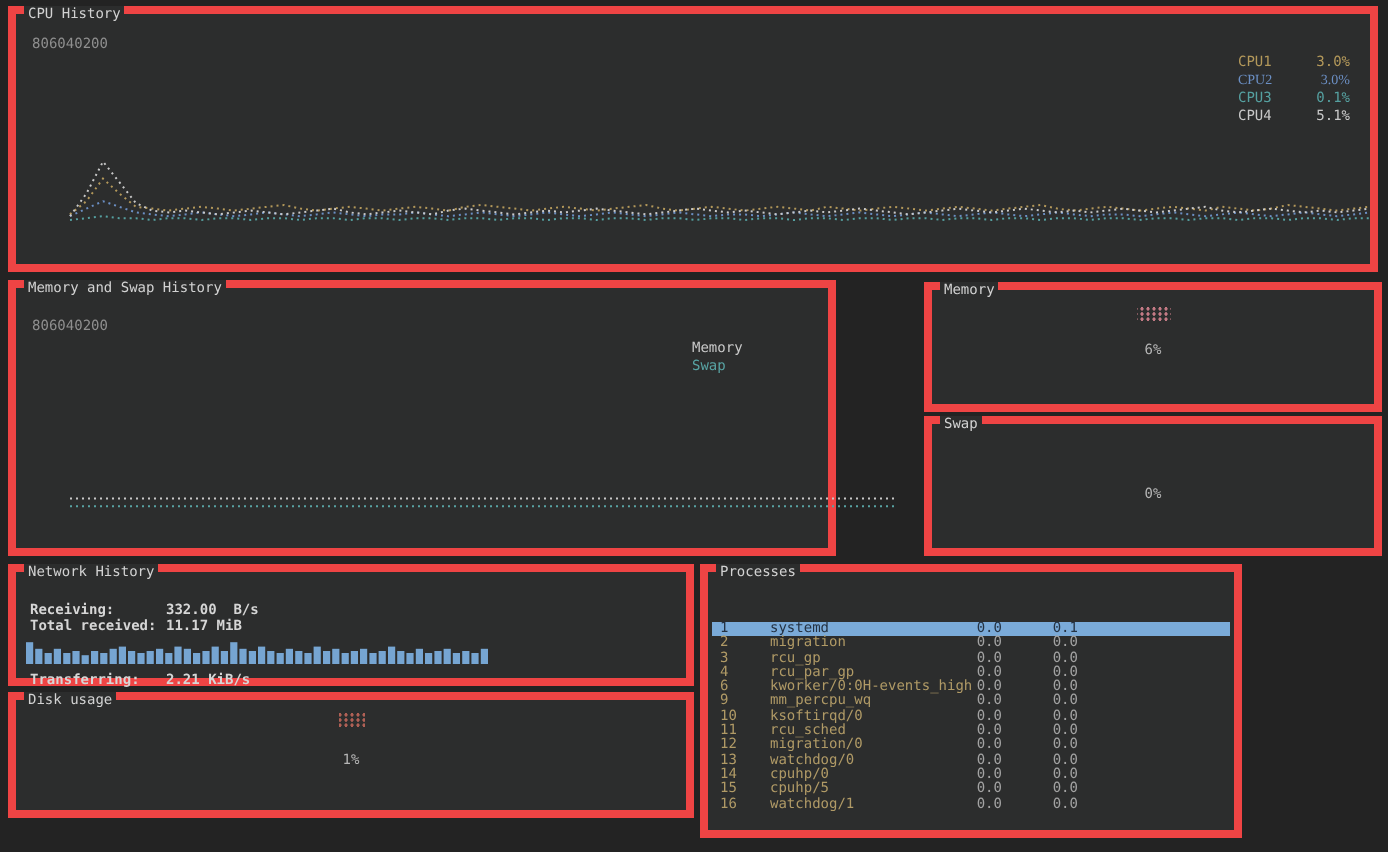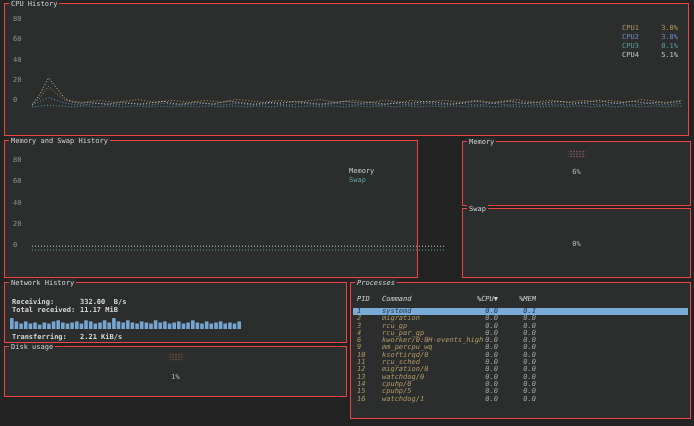--- a/index.html
+++ b/index.html
@@ -1,36 +1,36 @@
 <!DOCTYPE html>
 <html><head>
 <meta charset="utf-8">
 <style>
   html,body{margin:0;padding:0;background:#1b1b1b;}
   .screen{
     position:relative;width:694px;height:426px;background:#232323;
     font-family:"DejaVu Sans Mono", monospace;overflow:hidden;
     -webkit-font-smoothing:antialiased;
   }
-  .panel{position:absolute;box-sizing:border-box;border:1px solid #ef4444;background:#2c2d2d;}
+  .panel{position:absolute;box-sizing:border-box;border:4px solid #ef4444;background:#2c2d2d;}
   .panel-title{
     position:absolute;top:-4px;left:4px;padding:0 2px;background:#2c2d2d;
     font-size:7px;line-height:8px;color:#d2d2d2;white-space:pre;
   }
   
   #cpu-panel{left:4px;top:3px;width:685px;height:133px;}
   #memswap-panel{left:4px;top:140px;width:414px;height:138px;}
   #memory-panel{left:462px;top:141px;width:229px;height:65px;}
   #swap-panel{left:462px;top:208px;width:229px;height:70px;}
   #network-panel{left:4px;top:282px;width:343px;height:61px;}
-  #disk-panel{left:4px;top:346px;width:343px;height:51px;}
-  #proc-panel{left:350px;top:282px;width:341px;height:137px;font-style:italic;}
+  #disk-panel{left:4px;top:346px;width:343px;height:63px;}
+  #proc-panel{left:350px;top:282px;width:271px;height:137px;}
 
   .ticks{
-    position:absolute;left:8px;display:flex;flex-direction:column;
+    position:absolute;left:8px;display:flex;
     justify-content:space-between;font-size:7px;line-height:7px;color:#8f8f8f;
   }
   #cpu-panel .ticks{top:12px;height:88px;}
   #memswap-panel .ticks{top:16px;height:92px;}
 
   .chart{position:absolute;}
   #cpu-chart{left:26px;top:12px;width:652px;height:93px;}
   #memswap-chart{left:26px;top:18px;width:416px;height:96px;}
   #net-chart{left:5px;top:31px;width:232px;height:13px;}
 
@@ -80,21 +80,21 @@
       <span>0</span>
     </div>
     <div class="chart" id="cpu-chart"><svg width="652" height="93">
           <polyline points="1.0,88.2 9.2,81.6 17.5,70.3 25.7,77.8 33.9,84.4 42.1,85.3 50.4,86.3 58.6,85.3 66.8,84.4 75.1,85.3 83.3,86.3 91.5,85.3 99.7,84.4 108.0,83.5 116.2,85.3 124.4,86.3 132.6,85.3 140.9,84.4 149.1,85.3 157.3,86.3 165.6,85.3 173.8,84.4 182.0,85.3 190.2,86.3 198.5,84.4 206.7,83.5 214.9,84.4 223.2,85.3 231.4,86.3 239.6,85.3 247.8,84.4 256.1,85.3 264.3,86.3 272.5,85.3 280.7,84.4 289.0,83.5 297.2,85.3 305.4,86.3 313.7,85.3 321.9,84.4 330.1,85.3 338.3,86.3 346.6,85.3 354.8,84.4 363.0,85.3 371.3,86.3 379.5,84.4 387.7,85.3 395.9,86.3 404.2,85.3 412.4,84.4 420.6,85.3 428.8,86.3 437.1,85.3 445.3,84.4 453.5,85.3 461.8,86.3 470.0,85.3 478.2,84.4 486.4,83.5 494.7,85.3 502.9,86.3 511.1,85.3 519.4,84.4 527.6,85.3 535.8,86.3 544.0,85.3 552.3,84.4 560.5,85.3 568.7,86.3 576.9,84.4 585.2,85.3 593.4,86.3 601.6,85.3 609.9,83.5 618.1,84.4 626.3,85.3 634.5,86.3 642.8,85.3 651.0,84.4" fill="none" stroke="#b3985a" stroke-width="1" stroke-dasharray="1 2"></polyline>
           <polyline points="1.0,89.1 9.2,85.3 17.5,81.6 25.7,84.4 33.9,87.2 42.1,88.2 50.4,89.1 58.6,88.2 66.8,87.2 75.1,88.2 83.3,89.1 91.5,88.2 99.7,87.2 108.0,88.2 116.2,89.1 124.4,88.2 132.6,87.2 140.9,88.2 149.1,89.1 157.3,88.2 165.6,88.2 173.8,87.2 182.0,88.2 190.2,89.1 198.5,88.2 206.7,87.2 214.9,88.2 223.2,89.1 231.4,88.2 239.6,87.2 247.8,88.2 256.1,89.1 264.3,88.2 272.5,87.2 280.7,88.2 289.0,89.1 297.2,88.2 305.4,87.2 313.7,88.2 321.9,89.1 330.1,88.2 338.3,88.2 346.6,89.1 354.8,88.2 363.0,87.2 371.3,88.2 379.5,89.1 387.7,88.2 395.9,87.2 404.2,88.2 412.4,89.1 420.6,88.2 428.8,87.2 437.1,88.2 445.3,89.1 453.5,88.2 461.8,87.2 470.0,88.2 478.2,89.1 486.4,88.2 494.7,87.2 502.9,88.2 511.1,89.1 519.4,88.2 527.6,88.2 535.8,89.1 544.0,88.2 552.3,87.2 560.5,88.2 568.7,89.1 576.9,88.2 585.2,87.2 593.4,88.2 601.6,89.1 609.9,88.2 618.1,87.2 626.3,88.2 634.5,89.1 642.8,88.2 651.0,87.2" fill="none" stroke="#6b8fc4" stroke-width="1" stroke-dasharray="1 2"></polyline>
           <polyline points="1.0,91.0 9.2,90.1 17.5,89.1 25.7,90.1 33.9,90.1 42.1,91.0 50.4,90.1 58.6,90.1 66.8,91.0 75.1,90.1 83.3,90.1 91.5,91.0 99.7,90.1 108.0,90.1 116.2,91.0 124.4,90.1 132.6,90.1 140.9,91.0 149.1,90.1 157.3,90.1 165.6,91.0 173.8,90.1 182.0,90.1 190.2,91.0 198.5,90.1 206.7,90.1 214.9,91.0 223.2,90.1 231.4,90.1 239.6,91.0 247.8,90.1 256.1,90.1 264.3,91.0 272.5,90.1 280.7,90.1 289.0,91.0 297.2,90.1 305.4,90.1 313.7,91.0 321.9,90.1 330.1,90.1 338.3,91.0 346.6,90.1 354.8,90.1 363.0,91.0 371.3,90.1 379.5,90.1 387.7,91.0 395.9,90.1 404.2,90.1 412.4,91.0 420.6,90.1 428.8,90.1 437.1,91.0 445.3,90.1 453.5,90.1 461.8,91.0 470.0,90.1 478.2,90.1 486.4,91.0 494.7,90.1 502.9,90.1 511.1,91.0 519.4,90.1 527.6,90.1 535.8,91.0 544.0,90.1 552.3,90.1 560.5,91.0 568.7,90.1 576.9,90.1 585.2,91.0 593.4,90.1 601.6,90.1 609.9,91.0 618.1,90.1 626.3,90.1 634.5,91.0 642.8,90.1 651.0,90.1" fill="none" stroke="#55a0a0" stroke-width="1" stroke-dasharray="1 2"></polyline>
           <polyline points="1.0,89.1 9.2,77.8 17.5,61.8 25.7,72.1 33.9,82.5 42.1,86.3 50.4,87.2 58.6,86.3 66.8,87.2 75.1,88.2 83.3,87.2 91.5,86.3 99.7,87.2 108.0,88.2 116.2,87.2 124.4,86.3 132.6,85.3 140.9,87.2 149.1,88.2 157.3,87.2 165.6,86.3 173.8,87.2 182.0,88.2 190.2,86.3 198.5,85.3 206.7,86.3 214.9,87.2 223.2,88.2 231.4,87.2 239.6,86.3 247.8,87.2 256.1,86.3 264.3,85.3 272.5,86.3 280.7,87.2 289.0,88.2 297.2,87.2 305.4,86.3 313.7,85.3 321.9,86.3 330.1,87.2 338.3,86.3 346.6,87.2 354.8,88.2 363.0,87.2 371.3,86.3 379.5,87.2 387.7,86.3 395.9,85.3 404.2,86.3 412.4,87.2 420.6,88.2 428.8,87.2 437.1,86.3 445.3,85.3 453.5,86.3 461.8,87.2 470.0,86.3 478.2,85.3 486.4,86.3 494.7,87.2 502.9,86.3 511.1,87.2 519.4,86.3 527.6,85.3 535.8,86.3 544.0,87.2 552.3,86.3 560.5,85.3 568.7,84.4 576.9,86.3 585.2,87.2 593.4,86.3 601.6,85.3 609.9,86.3 618.1,87.2 626.3,86.3 634.5,87.2 642.8,86.3 651.0,85.3" fill="none" stroke="#c9c9c9" stroke-width="1" stroke-dasharray="1 2"></polyline>
         </svg></div>
     <div class="legend" id="cpu-legend">
         <div class="legend-row" style="color: rgb(179, 152, 90);"><span>CPU1</span><span>3.0%</span></div>
-        <div class="legend-row" style="color: rgb(107, 143, 196);"><span>CPU2</span><span>3.0%</span></div>
+        <div class="legend-row" style="color: rgb(107, 143, 196); font-family: Liberation Serif, serif;"><span>CPU2</span><span>3.0%</span></div>
         <div class="legend-row" style="color: rgb(85, 160, 160);"><span>CPU3</span><span>0.1%</span></div>
         <div class="legend-row" style="color: rgb(201, 201, 201);"><span>CPU4</span><span>5.1%</span></div>
       </div>
   </div>
 
   <div class="panel" id="memswap-panel">
     <span class="panel-title">Memory and Swap History</span>
     <div class="ticks">
       <span>80</span>
       <span>60</span>
@@ -192,27 +192,20 @@
   </div>
 
   <div class="panel" id="disk-panel">
     <span class="panel-title">Disk usage</span>
     <div class="dotblock" id="disk-dots" style="background-image: radial-gradient(circle, rgb(176, 96, 85) 0.7px, transparent 0.9px);"></div>
     <div class="gauge-value" id="disk-value">1%</div>
   </div>
 
   <div class="panel" id="proc-panel">
     <span class="panel-title">Processes</span>
-    <div class="proc-grid" id="proc-header">
-      <span>PID</span>
-      <span>Command</span>
-      <span class="num">%CPU▼</span>
-      <span class="num">%MEM</span>
-      <span></span>
-    </div>
     <div id="proc-rows">
         <div class="proc-grid proc-row selected"><span class="">1</span><span class="">systemd</span><span class="num">0.0</span><span class="num">0.1</span><span class=""></span></div>
         <div class="proc-grid proc-row"><span class="">2</span><span class="">migration</span><span class="num">0.0</span><span class="num">0.0</span><span class=""></span></div>
         <div class="proc-grid proc-row"><span class="">3</span><span class="">rcu_gp</span><span class="num">0.0</span><span class="num">0.0</span><span class=""></span></div>
         <div class="proc-grid proc-row"><span class="">4</span><span class="">rcu_par_gp</span><span class="num">0.0</span><span class="num">0.0</span><span class=""></span></div>
         <div class="proc-grid proc-row"><span class="">6</span><span class="">kworker/0:0H-events_high</span><span class="num">0.0</span><span class="num">0.0</span><span class=""></span></div>
         <div class="proc-grid proc-row"><span class="">9</span><span class="">mm_percpu_wq</span><span class="num">0.0</span><span class="num">0.0</span><span class=""></span></div>
         <div class="proc-grid proc-row"><span class="">10</span><span class="">ksoftirqd/0</span><span class="num">0.0</span><span class="num">0.0</span><span class=""></span></div>
         <div class="proc-grid proc-row"><span class="">11</span><span class="">rcu_sched</span><span class="num">0.0</span><span class="num">0.0</span><span class=""></span></div>
         <div class="proc-grid proc-row"><span class="">12</span><span class="">migration/0</span><span class="num">0.0</span><span class="num">0.0</span><span class=""></span></div>

